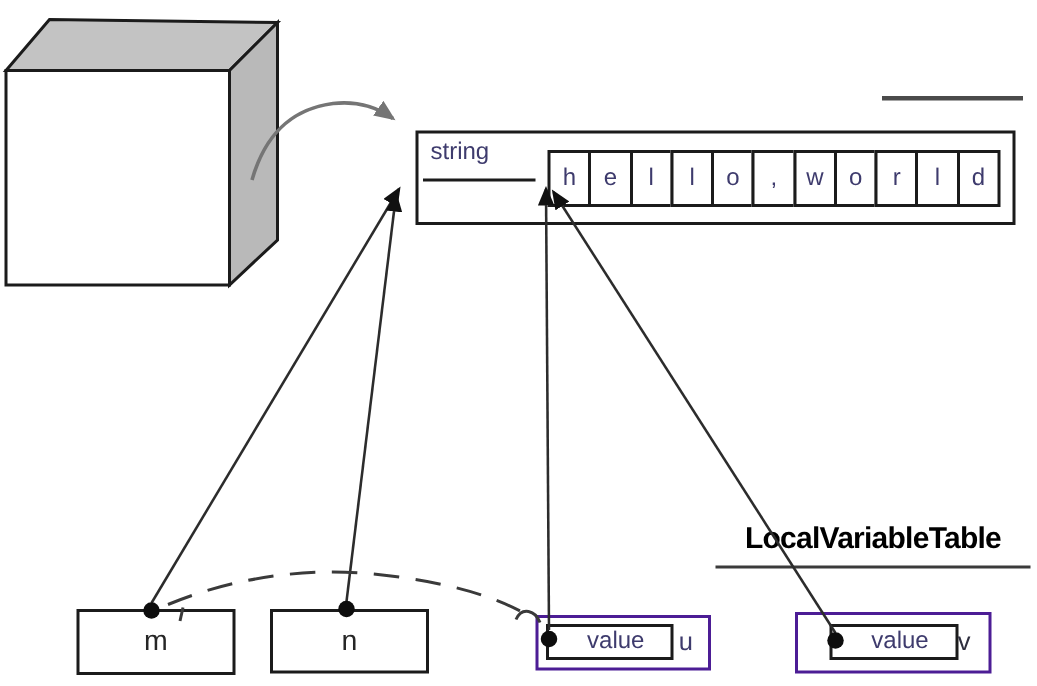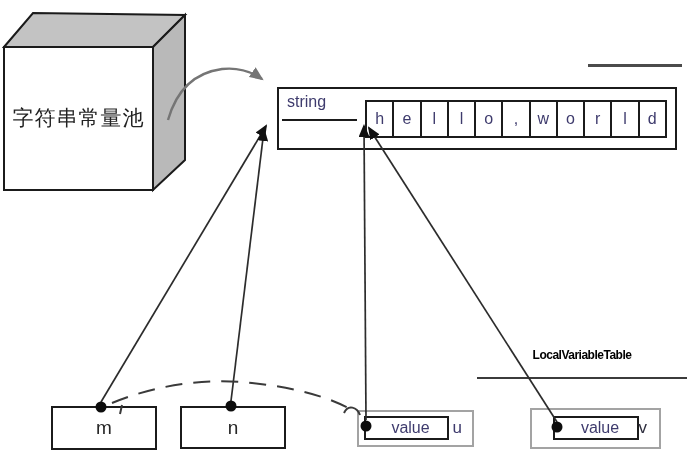--- a/index.html
+++ b/index.html
@@ -40,35 +40,35 @@
   .cell:first-child{margin-left:0;}
 
   
   .heap-heading{
     left:588px;top:33px;width:94px;text-align:center;
     font-size:21px;font-weight:700;letter-spacing:-0.5px;color:#000;
   }
   .heap-rule{left:588px;top:64px;width:94px;height:3px;background:#4b4b4b;}
   .lvt-heading{
     left:477px;top:348px;width:210px;text-align:center;
-    font-size:12px;font-weight:700;letter-spacing:-0.5px;color:#000;
+    font-size:20px;font-weight:700;letter-spacing:-0.5px;color:#000;
   }
   .lvt-rule{left:477px;top:377px;width:210px;height:2px;background:#3b3b3b;}
 
   
   .var-box{
     border:2px solid #1b1b1b;background:#fff;
     display:flex;align-items:center;justify-content:center;
     font-size:19px;color:#262626;
   }
   .box-m{left:51px;top:406px;width:102px;height:40px;}
   .box-n{left:180px;top:406px;width:102px;height:39px;}
 
   .ref-box{
-    border:2px solid #a3a3a3;background:#fff;
+    border:2px solid #4c1d95;background:#fff;
   }
   .box-u{left:357px;top:410px;width:113px;height:33px;}
   .box-v{left:530px;top:408px;width:127px;height:37px;}
   .value-inner{
     position:absolute;border:2px solid #1b1b1b;background:#fff;
     display:flex;align-items:center;justify-content:center;
     font-size:16px;color:#3e3b6d;
   }
   .inner-u{left:5px;top:4px;width:73px;height:20px;padding-left:8px;}
   .inner-v{left:21px;top:6px;width:74px;height:20px;padding-left:8px;}
@@ -82,21 +82,20 @@
 <body>
 
 <div id="canvas">
 
   <svg class="abs layer0" width="691" height="457" viewBox="0 0 691 457" style="left:0;top:0;">
     <polygon points="4,47 33,13 185,15 153,47" fill="#c3c3c3" stroke="#1b1b1b" stroke-width="2"></polygon>
     <polygon points="153,47 185,15 185,160 153,190" fill="#b9b9b9" stroke="#1b1b1b" stroke-width="2"></polygon>
     <rect x="4" y="47" width="149" height="143" fill="#ffffff" stroke="#1b1b1b" stroke-width="2"></rect>
   </svg>
 
-  <div class="abs layer1 cube-label">字符串常量池</div>
 
   <div class="abs layer1 heap-rule"></div>
 
   <div class="abs layer1 heap-box"></div>
   <div class="abs layer1 string-label">string</div>
   <div class="abs layer1 string-underline"></div>
 
   <div class="abs layer1 cells">
     <span class="cell">h</span>
     <span class="cell">e</span>

